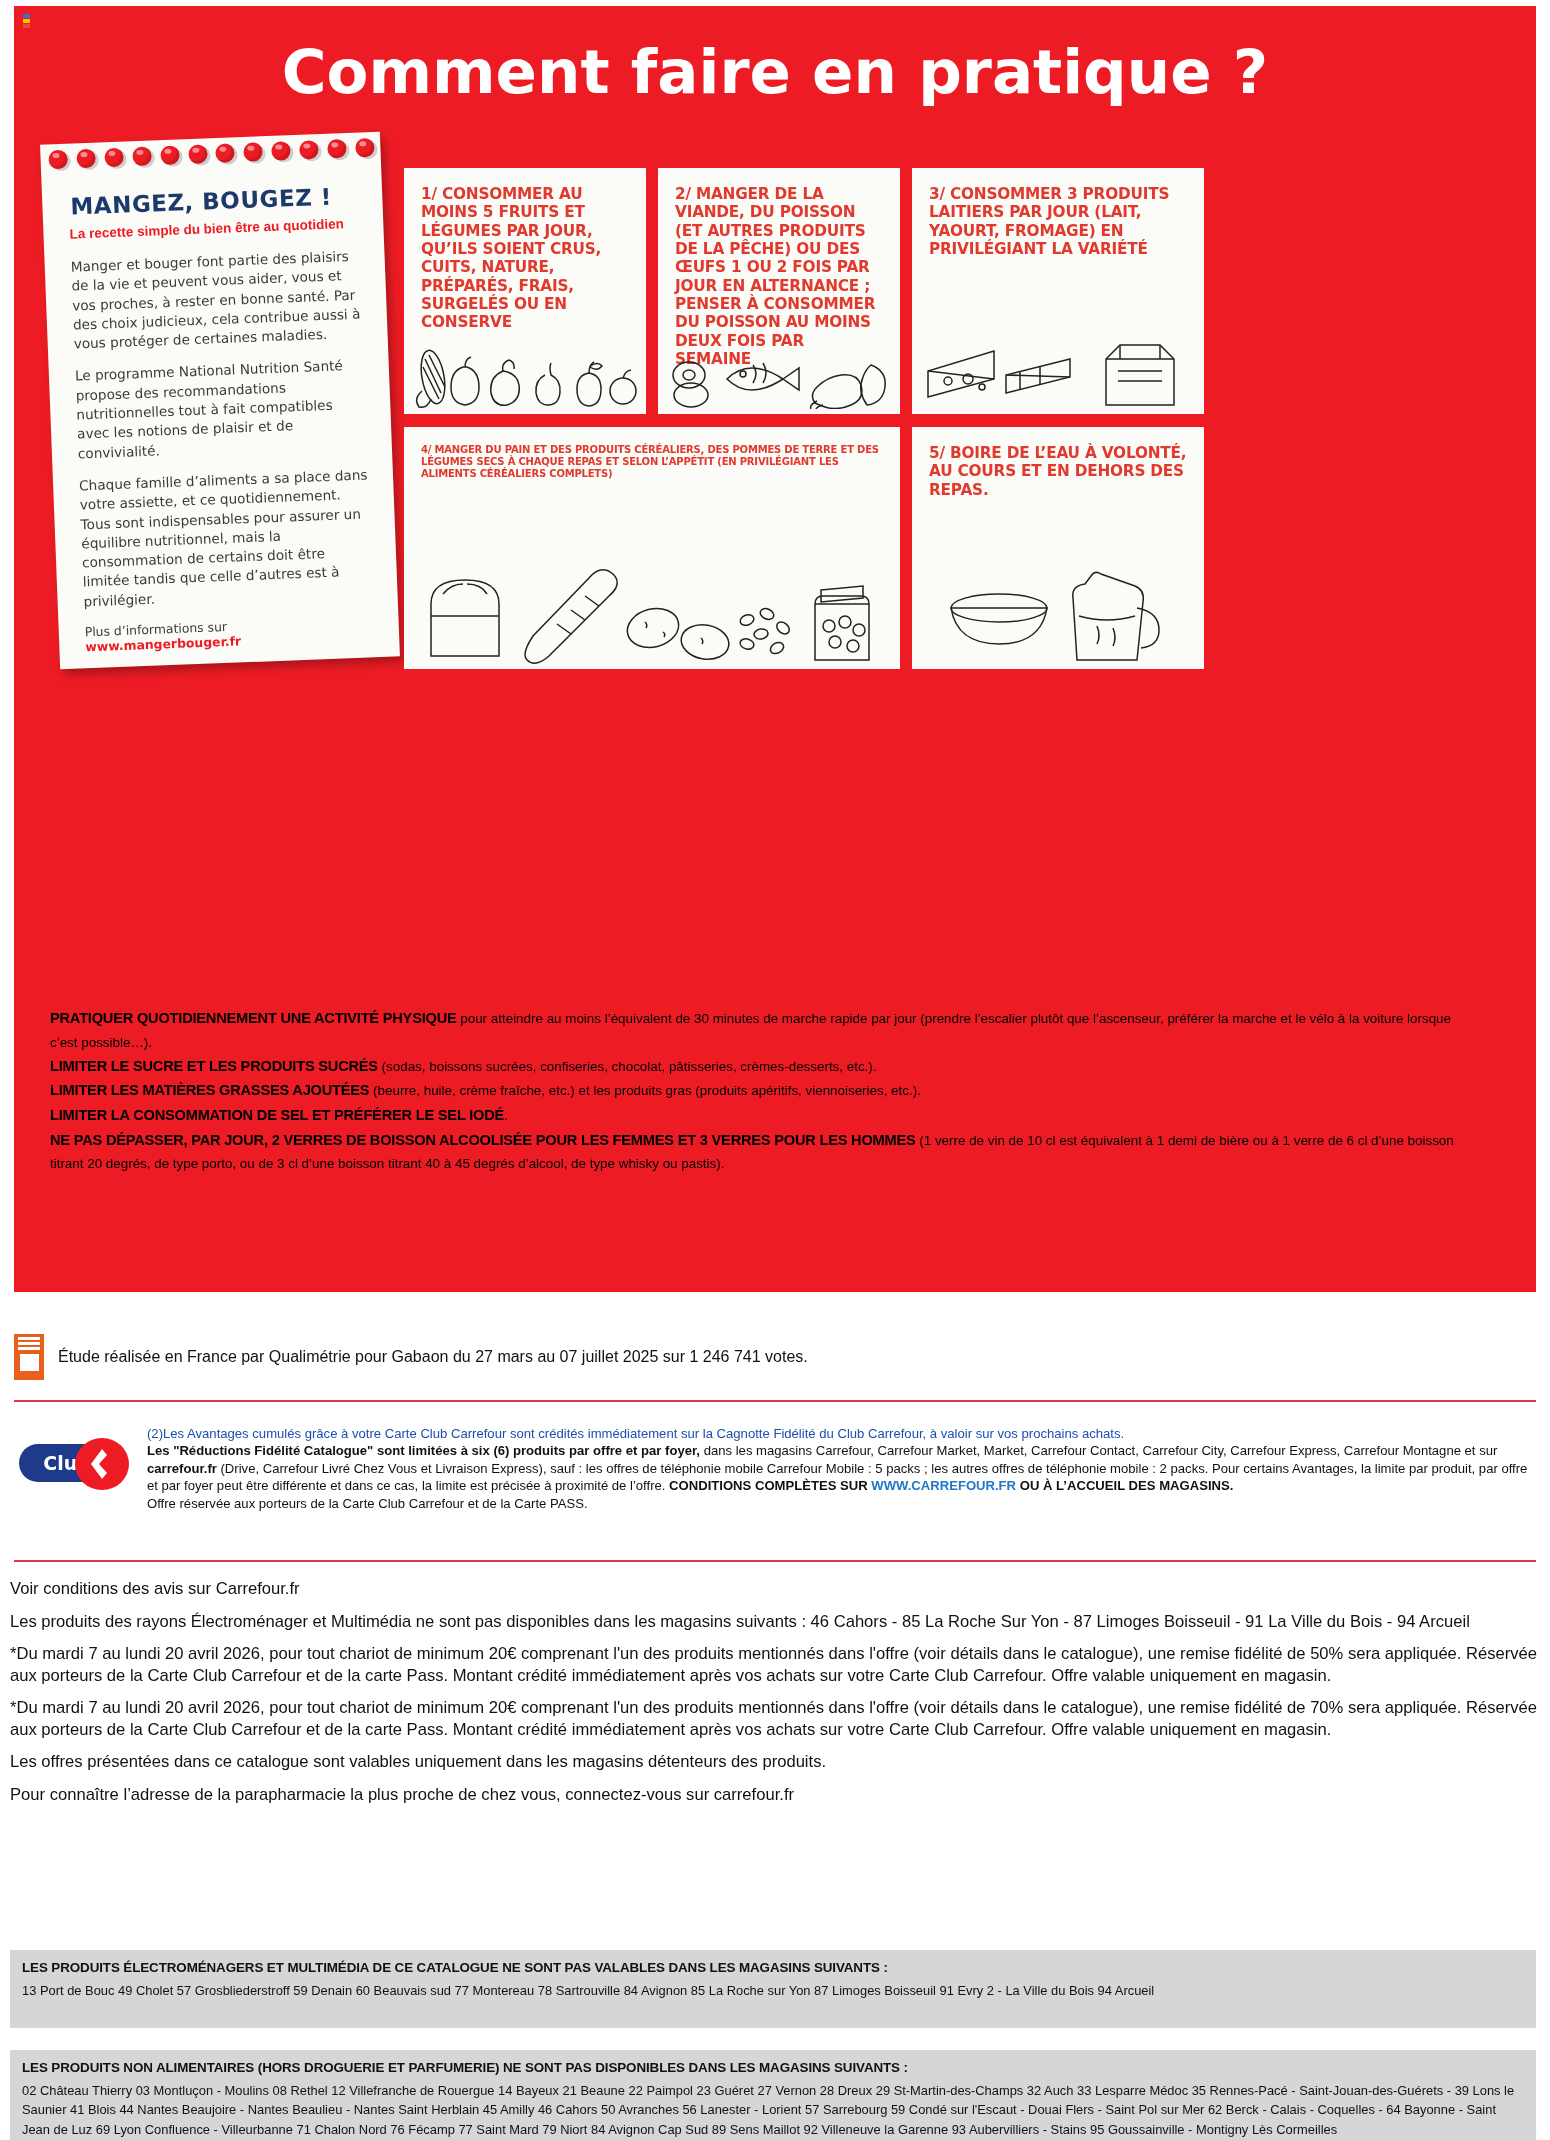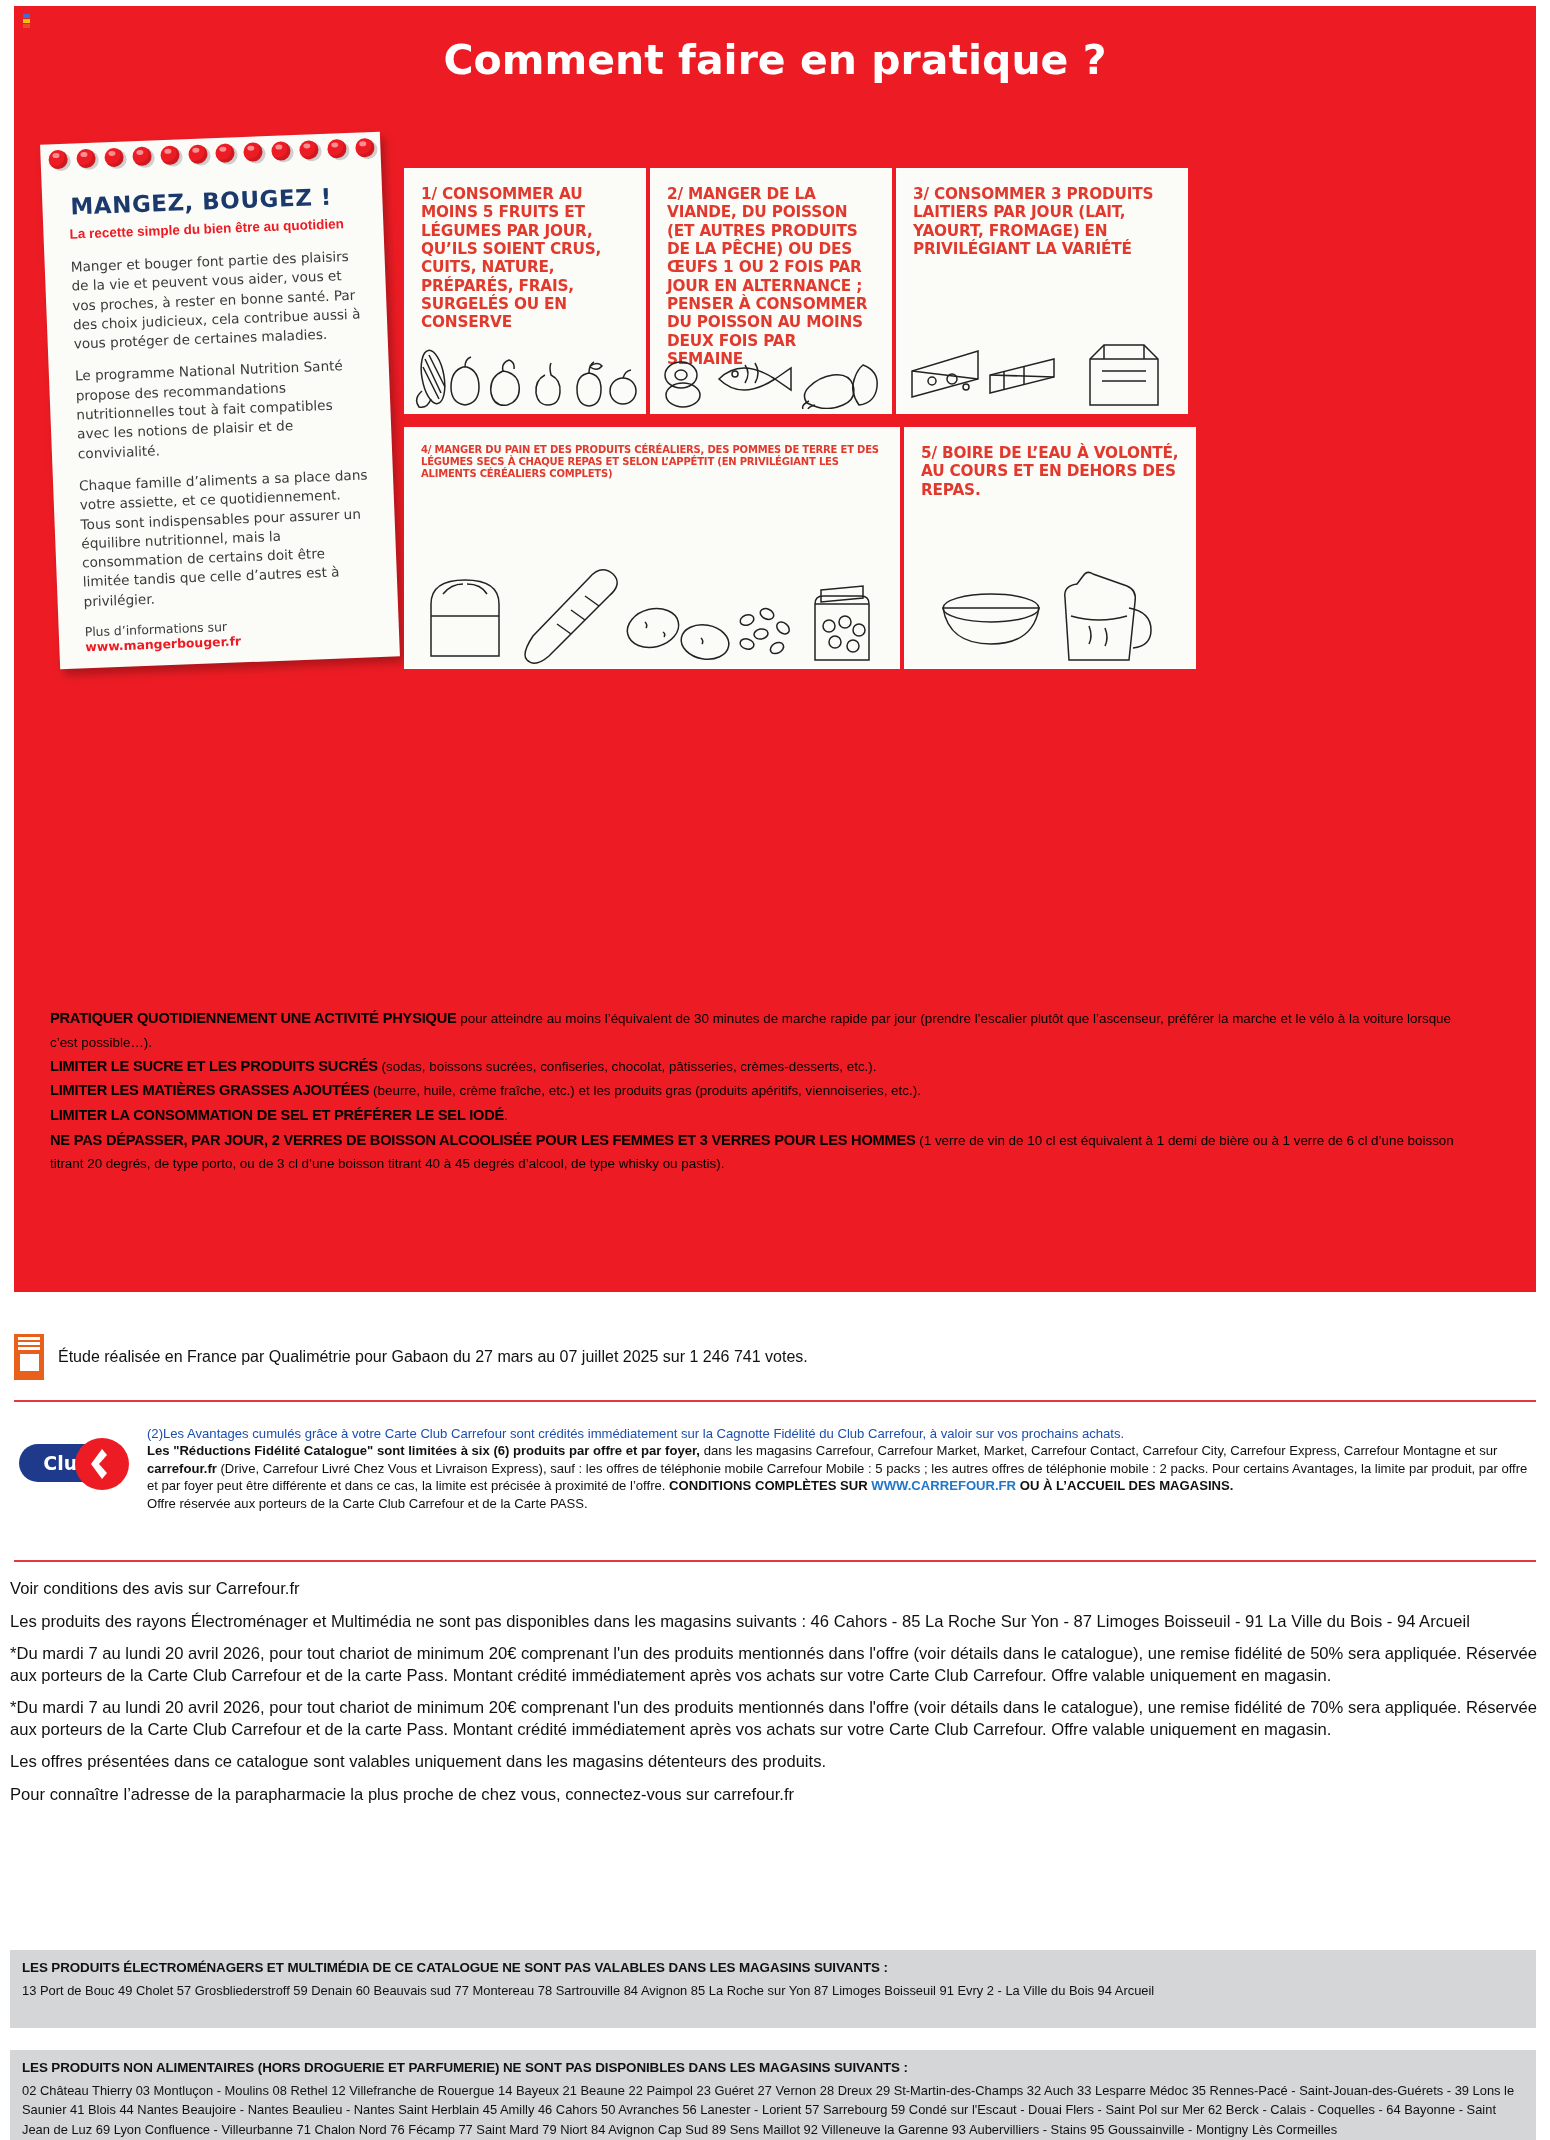--- a/index.html
+++ b/index.html
@@ -15,21 +15,21 @@
   
   .hero {
     position:absolute; left:14px; top:6px;
     width:1522px; height:1286px;
     background:#ED1C24;
   }
   .hero-title {
     position:absolute; left:0; top:30px; width:100%;
     text-align:center;
     color:#ffffff;
-    font-size:41px;
+    font-size:61px;
     font-weight:bold;
     letter-spacing:0px;
     font-family:"DejaVu Sans", sans-serif;
   }
   .corner-dots {
     position:absolute; left:9px; top:8px;
     width:10px; height:18px;
   }
   .corner-dots span { display:block; width:7px; height:4px; margin-bottom:1px; }
 
@@ -72,21 +72,21 @@
     margin:0 0 13px 0;
     font-size:13.6px; line-height:1.42; color:#3a3a3a;
     font-family:"DejaVu Sans", sans-serif;
   }
   .nb-foot { margin:10px 0 0 4px; font-size:12.4px; color:#3a3a3a;
              font-family:"DejaVu Sans", sans-serif;}
   .nb-foot b { color:#ED1C24; }
 
   
   .cards { position:absolute; left:390px; top:162px; width:1120px; }
-  .row { display:flex; gap:4px; }
+  .row { display:flex; gap:12px; }
   .row.r2 { margin-top:13px; }
   .card {
     background:#fbfbf7;
     border:1px solid #fff;
     padding:16px 16px 8px 16px;
     position:relative;
   }
   .c1 { width:242px; height:246px; }
   .c2 { width:242px; height:246px; }
   .c3 { width:292px; height:246px; }

